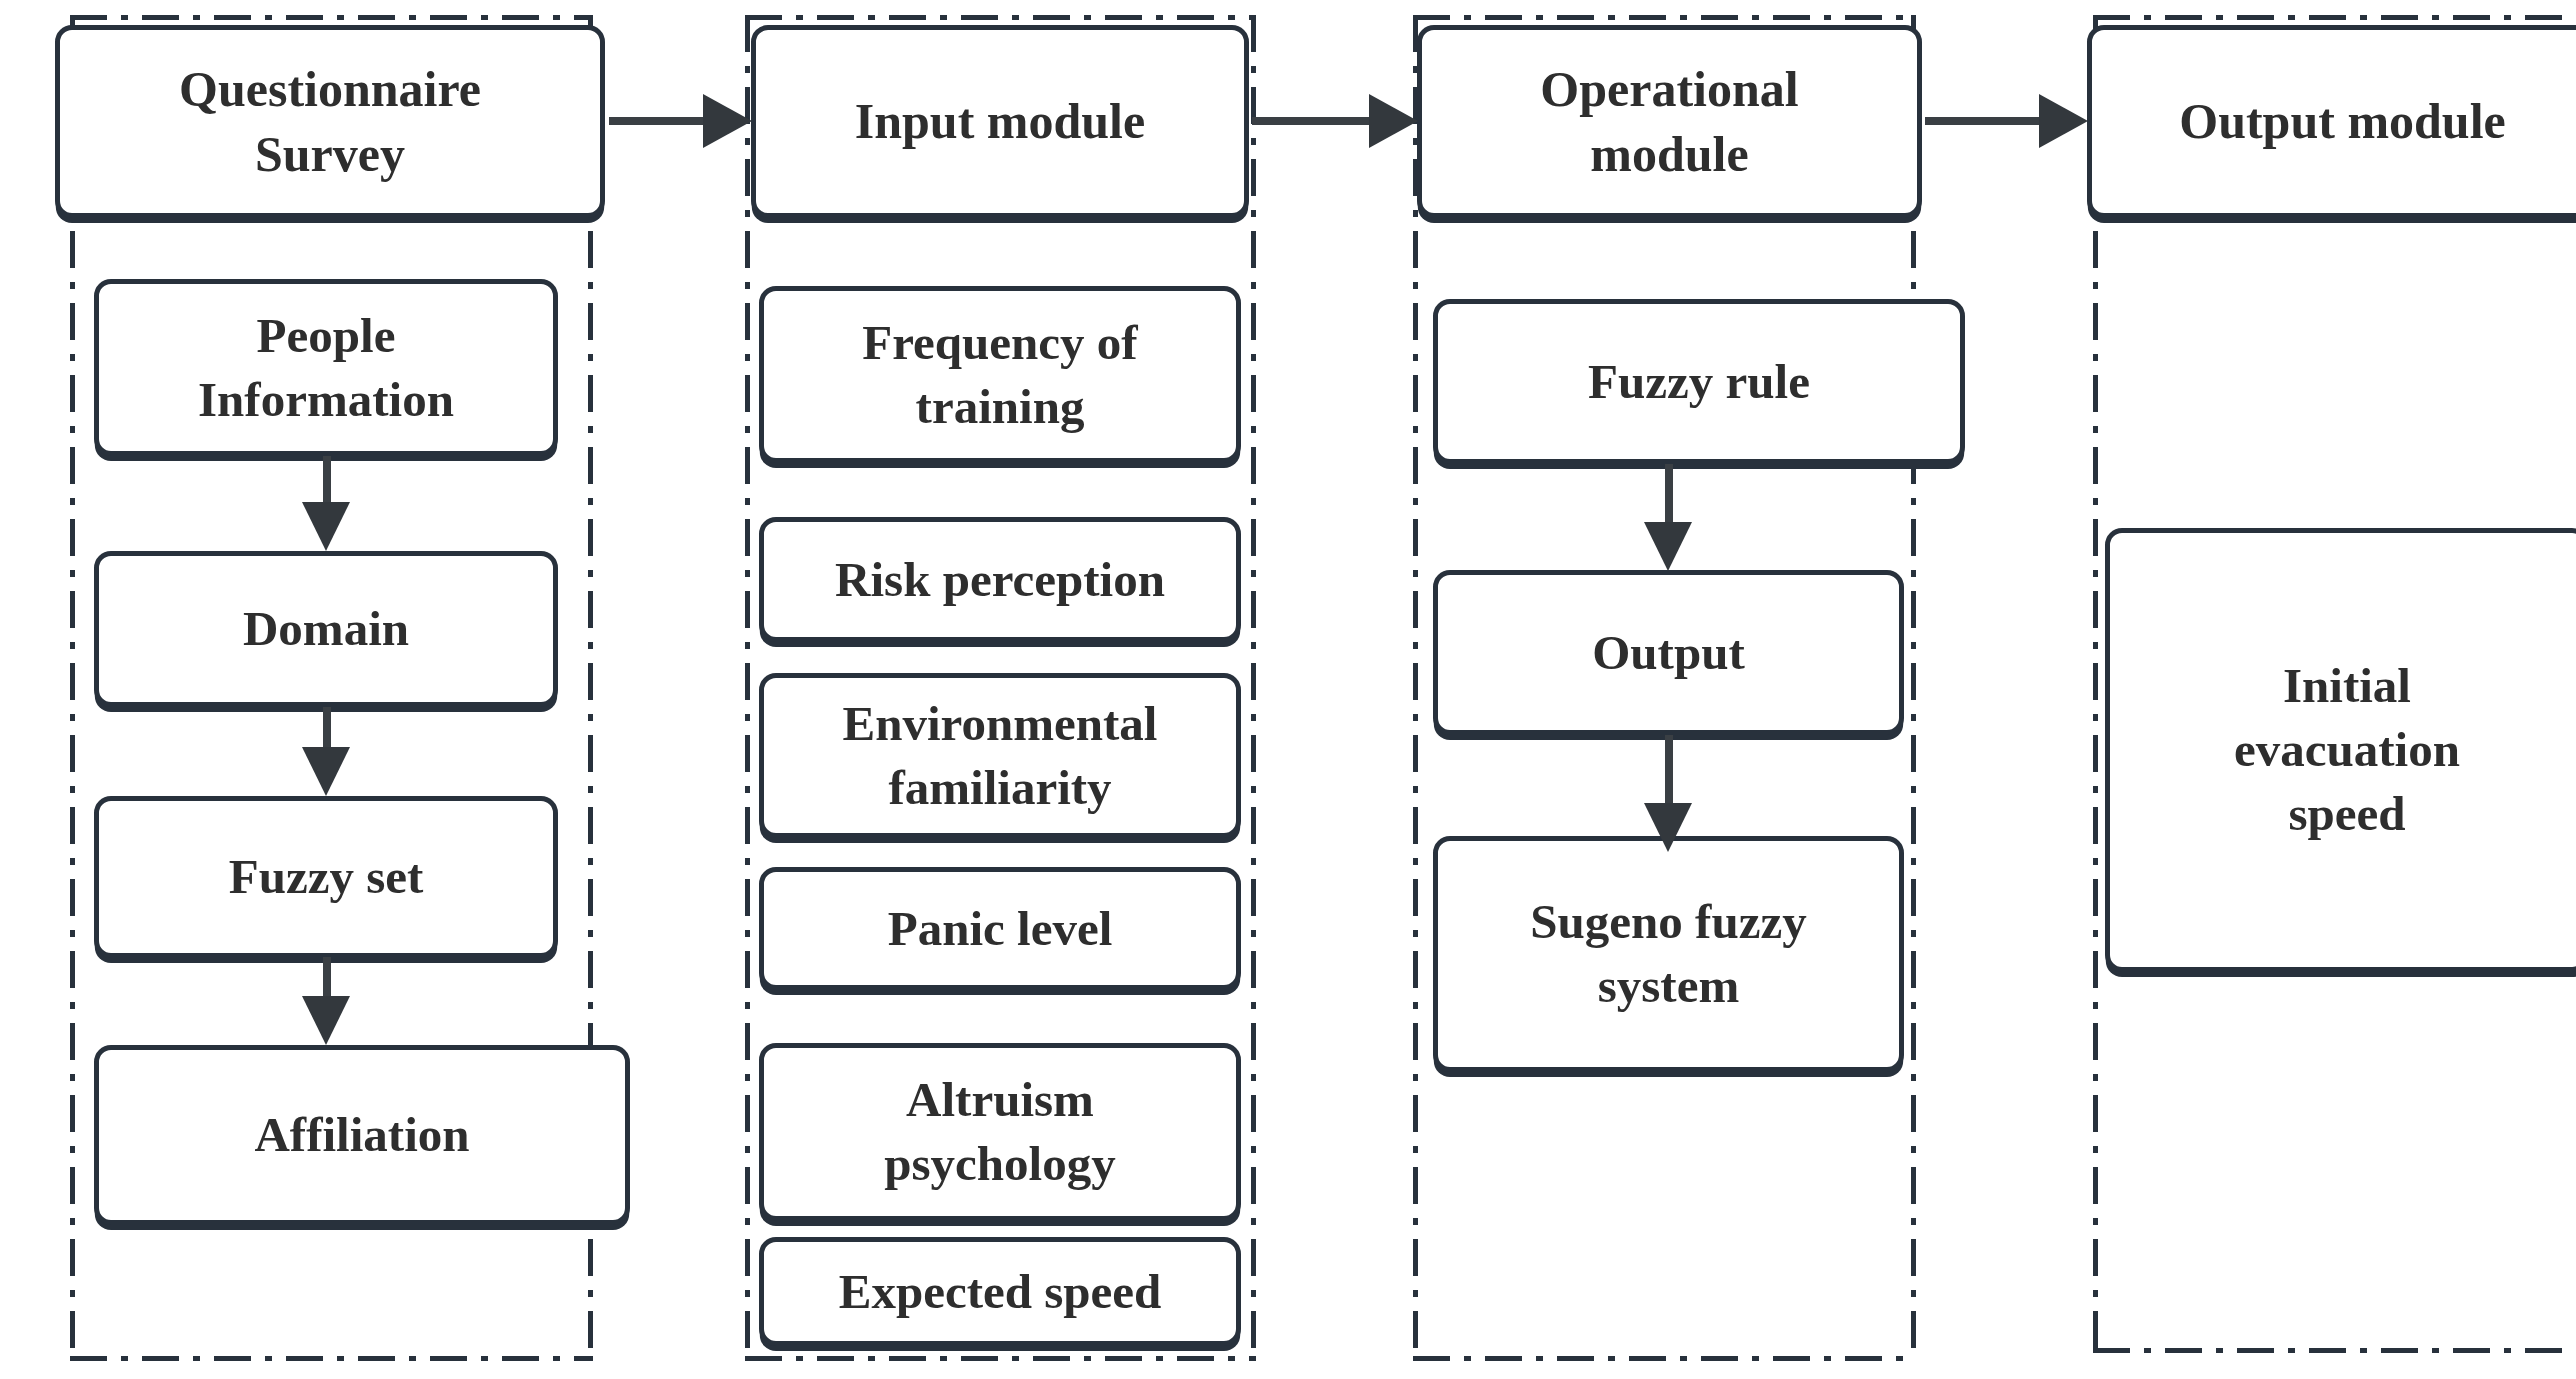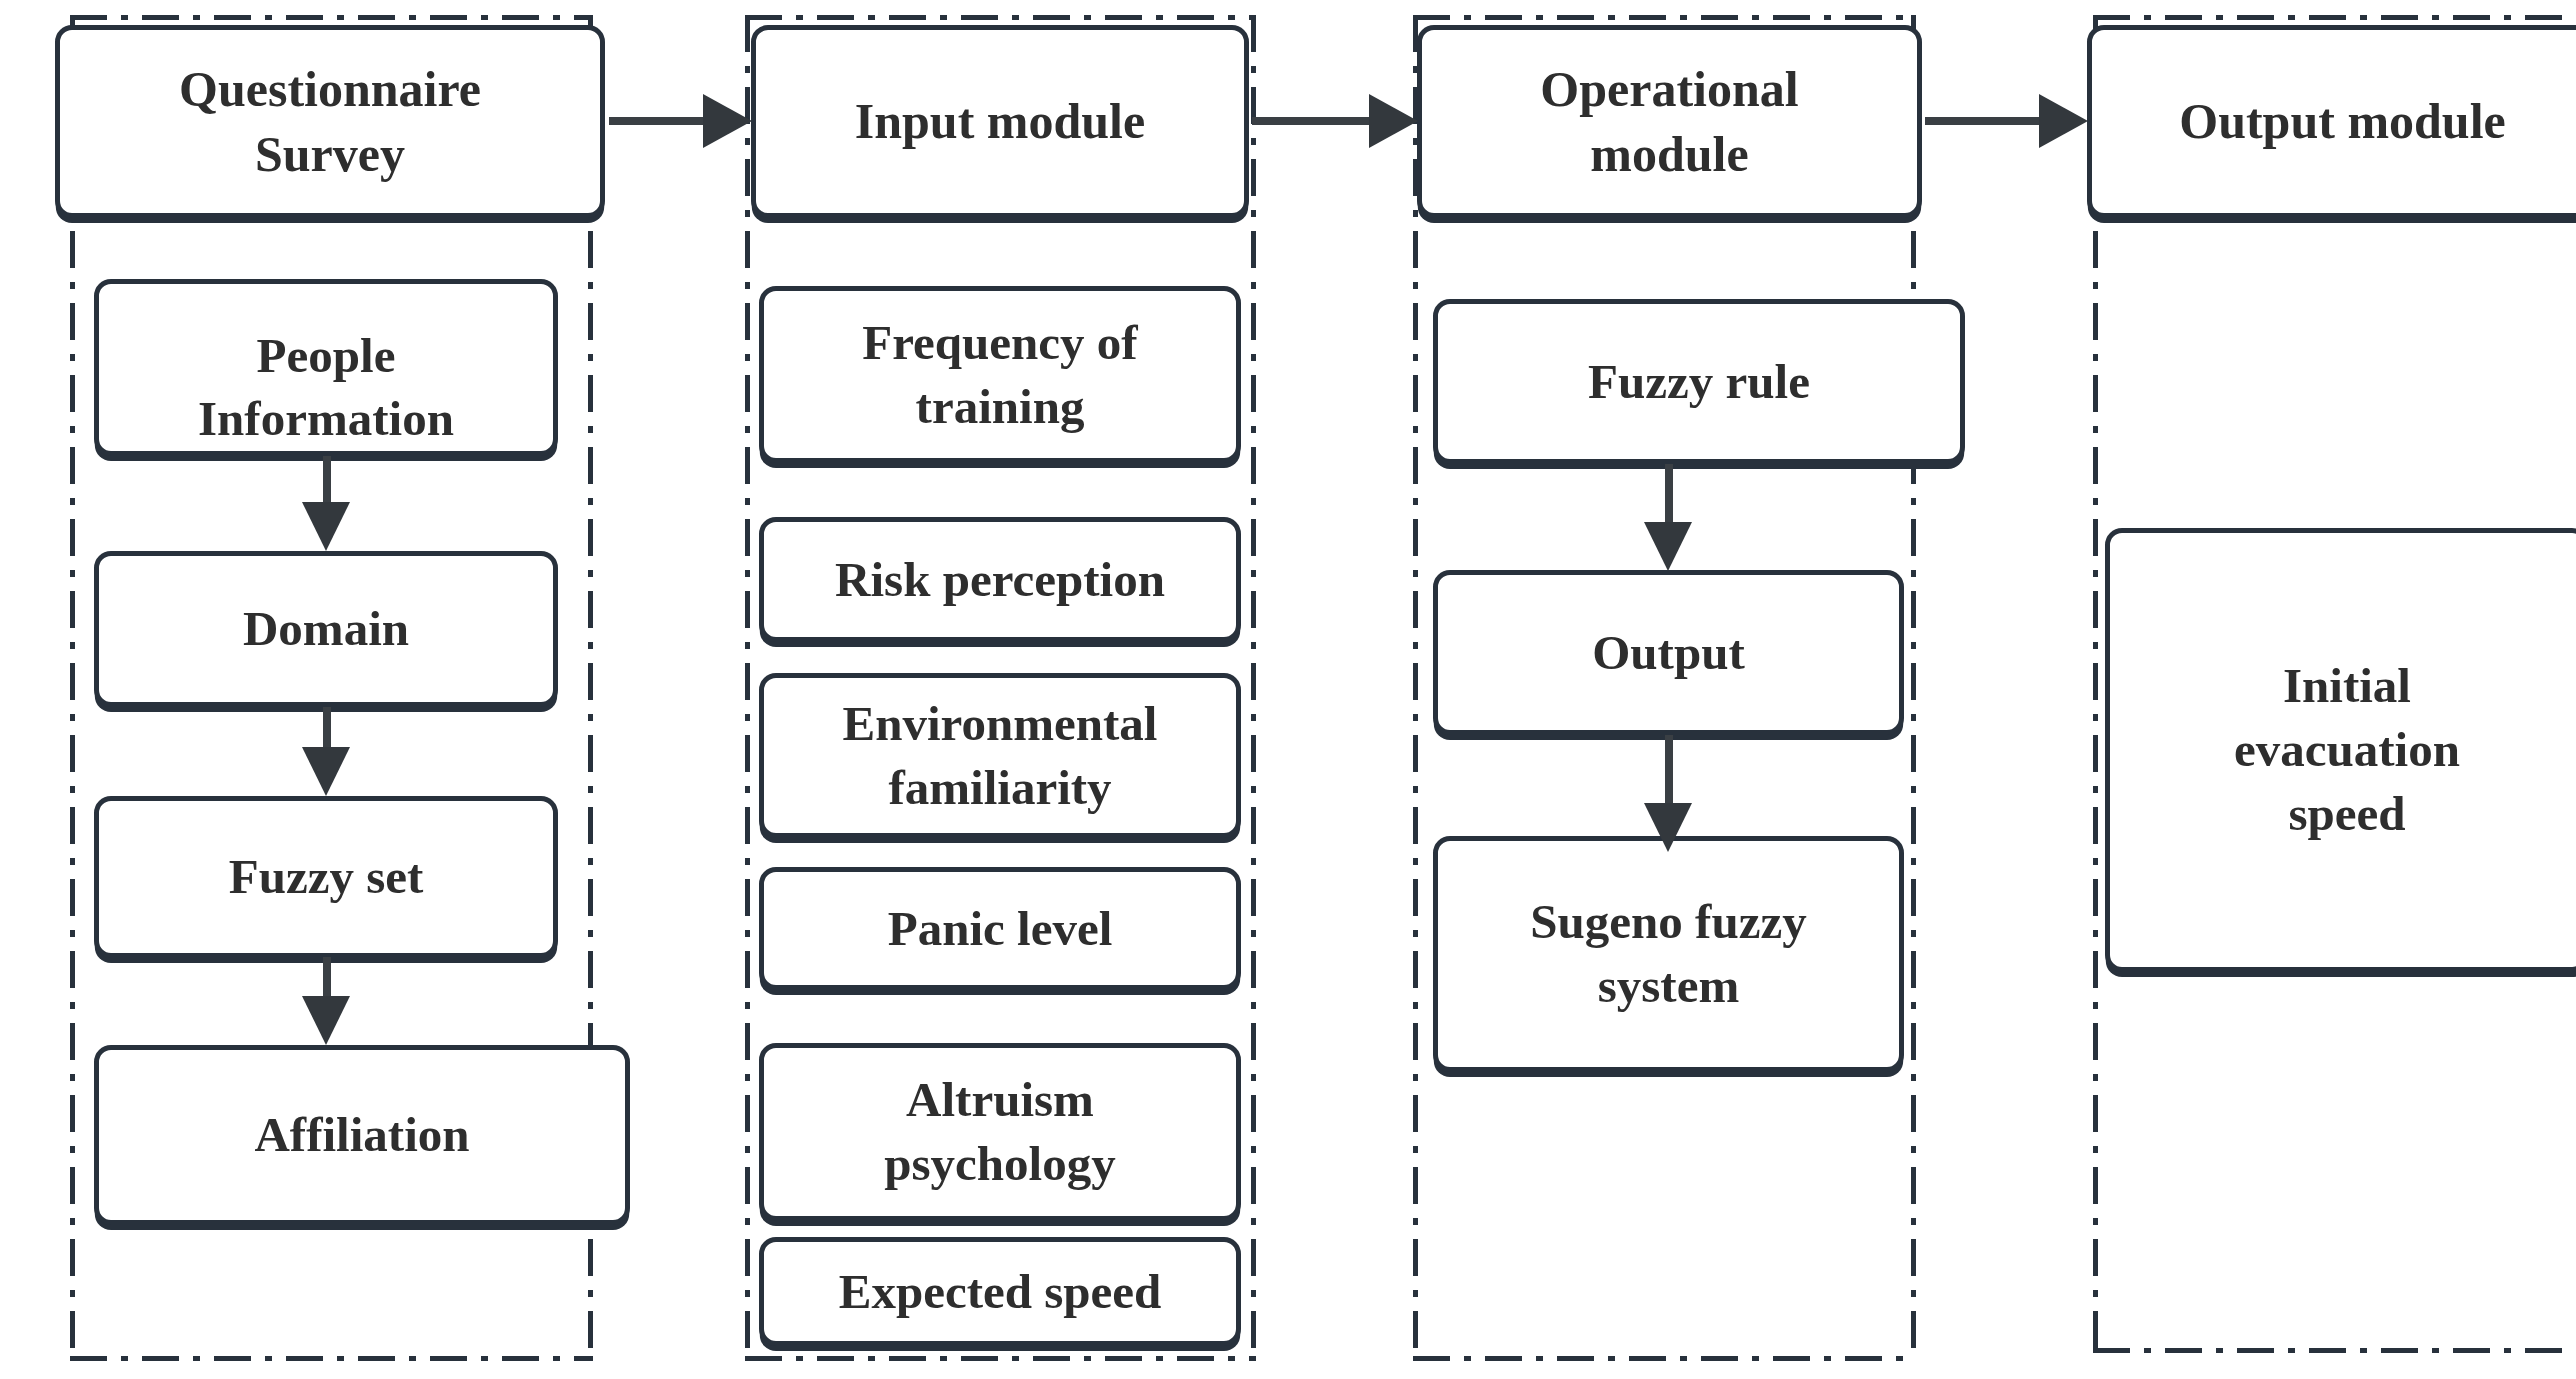--- a/index.html
+++ b/index.html
@@ -83,21 +83,21 @@
 <body>
 
 <div class="canvas">
 
   <div class="dashbox" style="left:30px; top:15px; width:523px; height:1346px;"></div>
 
   <div class="node header" style="left:15px; top:25px; width:550px; height:193px; padding:0 76px;">
     <span>Questionnaire Survey</span>
   </div>
 
-  <div class="node" style="left:54px; top:279px; width:464px; height:177px; padding:0 80px;align-items:flex-end;">
+  <div class="node" style="left:54px; top:279px; width:464px; height:177px; padding:0 80px;">
     <span>People Information</span>
   </div>
 
   <div class="vstem" style="left:283px; top:456px; height:50px;"></div>
   <div class="vhead" style="left:262px; top:502px;"></div>
 
   <div class="node" style="left:54px; top:551px; width:464px; height:156px; padding:0 17px;">
     <span>Domain</span>
   </div>
 

